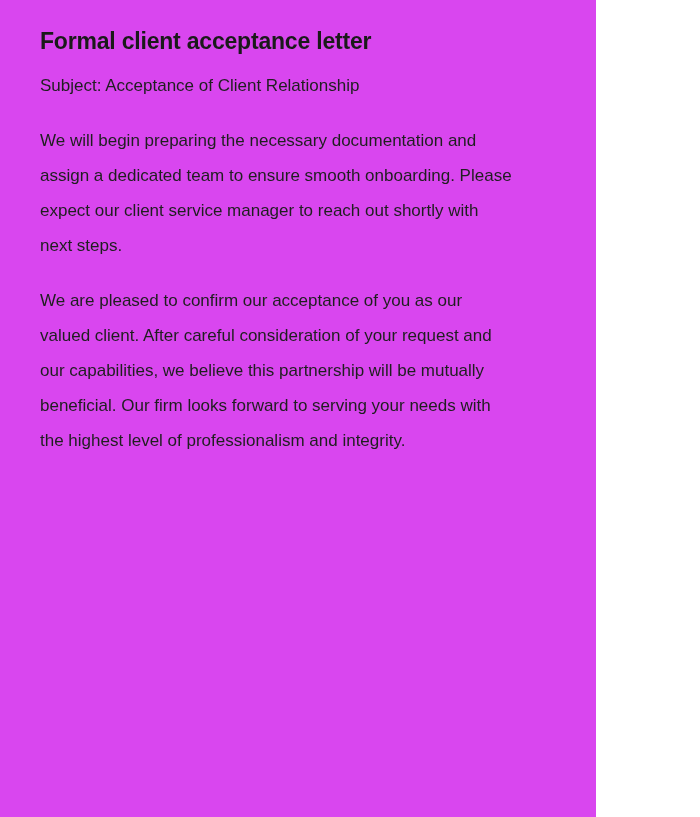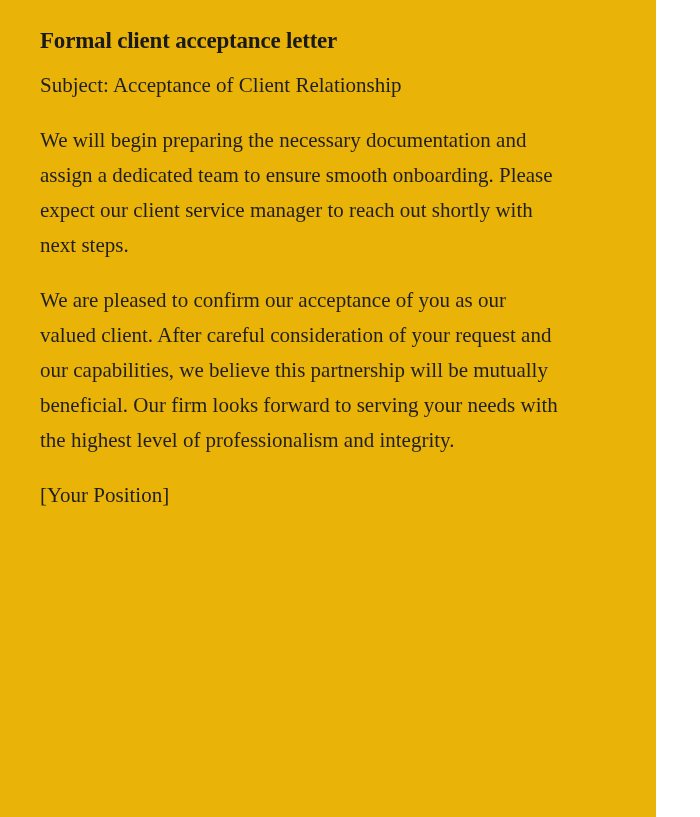--- a/index.html
+++ b/index.html
@@ -2,39 +2,39 @@
 <html><head>
 <meta charset="utf-8">
 <style>
   html, body {
     margin: 0;
     padding: 0;
     background: #ffffff;
   }
   .page {
     position: relative;
-    width: 656px;
+    width: 596px;
     height: 817px;
-    background: #eab308;
+    background: #d946ef;
     overflow: hidden;
-    font-family: Liberation Serif, serif;
+    font-family: Liberation Sans, sans-serif;
     color: #1f1f1f;
     box-sizing: border-box;
     padding: 25px 45px 0 40px;
   }
   .doc-title {
     font-size: 23px;
     line-height: 32px;
     font-weight: 700;
     letter-spacing: -0.2px;
     color: #1a1a1a;
     margin: 0 0 11px 0;
   }
   .doc-paragraph {
-    font-size: 21px;
+    font-size: 17px;
     line-height: 35px;
     font-weight: 400;
     margin: 6px 0 20px 0;
     white-space: pre-line; 
     color: #1f1f1f;
   }
 </style>
 </head>
 <body>
 
@@ -51,14 +51,13 @@
 
   <p class="doc-paragraph">We are pleased to confirm our acceptance of you as our
 valued client. After careful consideration of your request and
 our capabilities, we believe this partnership will be mutually
 beneficial. Our firm looks forward to serving your needs with
 the highest level of professionalism and integrity.</p>
 
 
 
 
-  <p class="doc-paragraph">[Your Position]</p>
 </div>
 
 </body></html>

